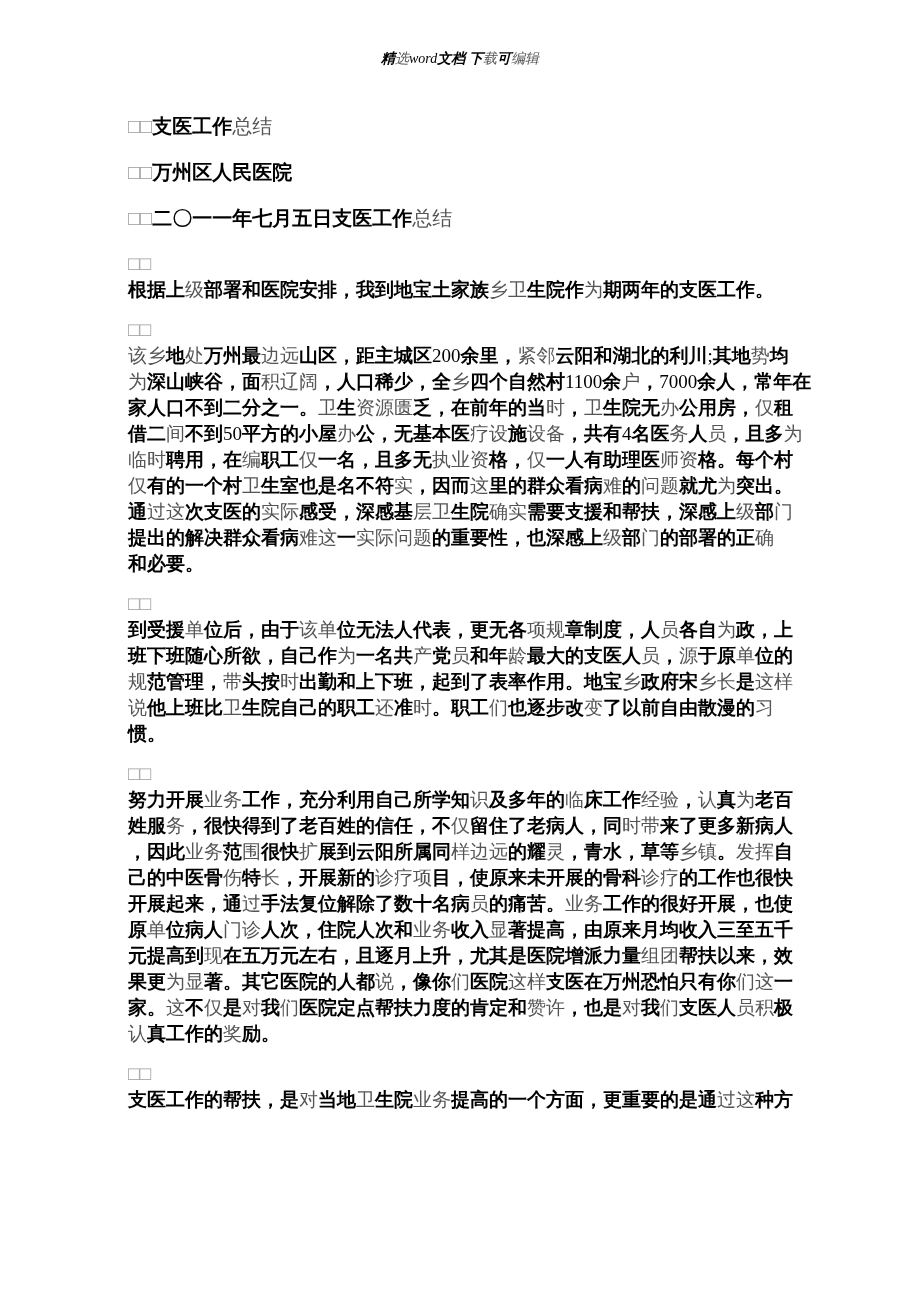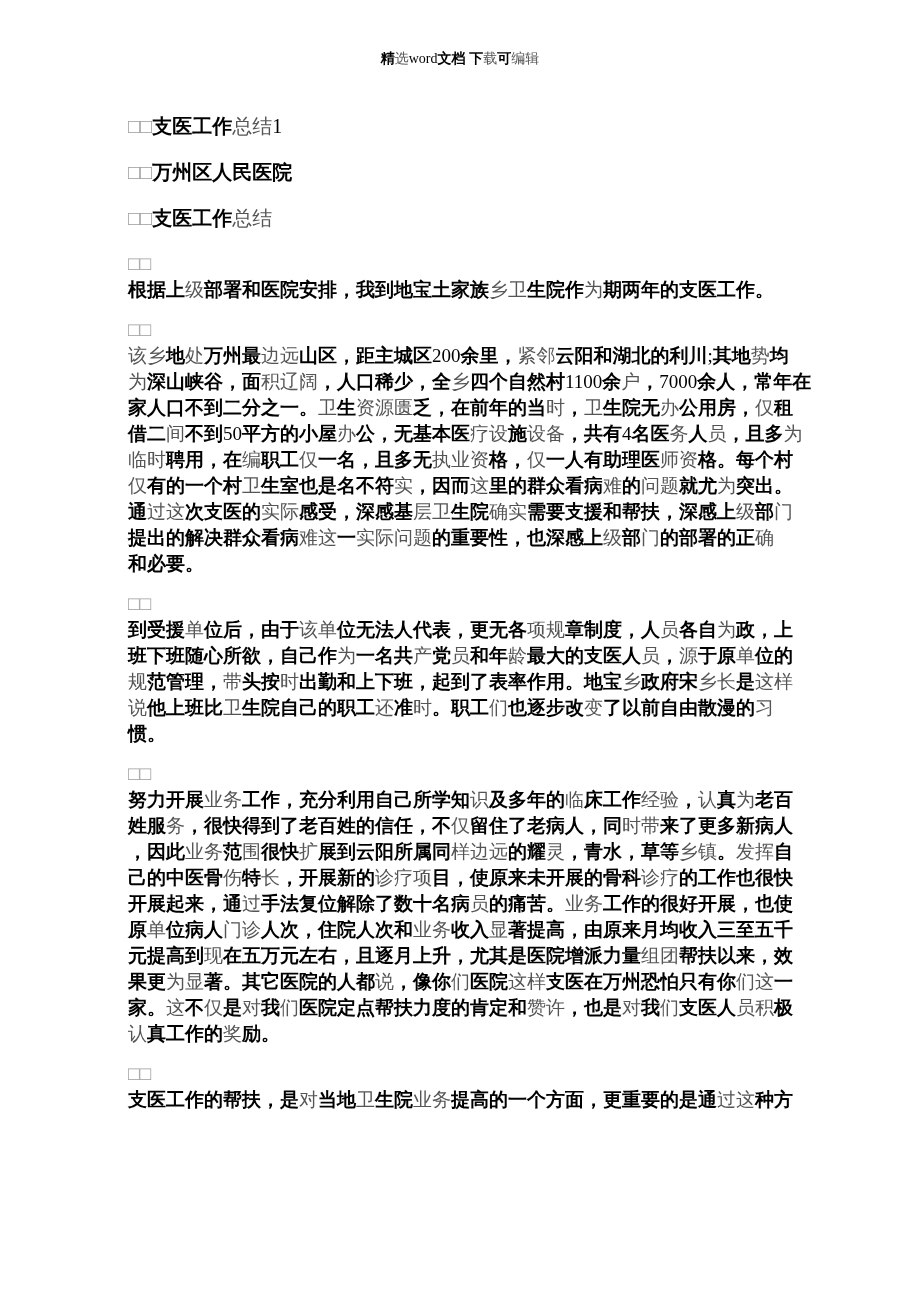--- a/index.html
+++ b/index.html
@@ -14,20 +14,21 @@
   .watermark {
     position: absolute;
     top: 50px;
     left: 0;
     width: 100%;
     text-align: center;
     font-size: 14px;
     line-height: 17px;
     font-weight: 700;
     color: var(--text, #000000);
+    font-style: italic;
   }
   .doc {
     position: absolute;
     left: 128px;
     top: 113px;
     width: 690px;
     color: var(--text, #000000);
   }
   .heading {
     font-size: 20px;
@@ -52,23 +53,23 @@
     font-weight: 400;
   }
 </style>
 </head>
 <body style="--bg: #ffffff; --text: #000000; --light: #555555; --box: #9c9c9c;">
 
 <div class="watermark">精<span class="lt">选</span><span class="ascii">word</span>文档 下<span class="lt">载</span>可<span class="lt">编辑</span></div>
 
 <div class="doc">
 
-  <div class="heading"><span class="box">□□</span>支医工作<span class="lt">总结</span><span class="ascii">1</span></div>
+  <div class="heading"><span class="box">□□</span>支医工作<span class="lt">总结</span></div>
   <div class="heading"><span class="box">□□</span>万州区人民医院</div>
-  <div class="heading"><span class="box">□□</span>支医工作<span class="lt">总结</span></div>
+  <div class="heading"><span class="box">□□</span>二〇一一年七月五日支医工作<span class="lt">总结</span></div>
 
   <div class="para"><span class="box">□□</span><br>根据上<span class="lt">级</span>部署和医院安排，我到地宝土家族<span class="lt">乡卫</span>生院作<span class="lt">为</span>期两年的支医工作。</div>
   <div class="para"><span class="box">□□</span><br><span class="lt">该乡</span>地<span class="lt">处</span>万州最<span class="lt">边远</span>山区，距主城区<span class="ascii">200</span>余里，<span class="lt">紧邻</span>云阳和湖北的利川<span class="ascii">;</span>其地<span class="lt">势</span>均<br><span class="lt">为</span>深山峡谷，面<span class="lt">积辽阔</span>，人口稀少，全<span class="lt">乡</span>四个自然村<span class="ascii">1100</span>余<span class="lt">户</span>，<span class="ascii">7000</span>余人，常年在<br>家人口不到二分之一。<span class="lt">卫</span>生<span class="lt">资源匮</span>乏，在前年的当<span class="lt">时</span>，<span class="lt">卫</span>生院无<span class="lt">办</span>公用房，<span class="lt">仅</span>租<br>借二<span class="lt">间</span>不到<span class="ascii">50</span>平方的小屋<span class="lt">办</span>公，无基本医<span class="lt">疗设</span>施<span class="lt">设备</span>，共有<span class="ascii">4</span>名医<span class="lt">务</span>人<span class="lt">员</span>，且多<span class="lt">为</span><br><span class="lt">临时</span>聘用，在<span class="lt">编</span>职工<span class="lt">仅</span>一名，且多无<span class="lt">执业资</span>格，<span class="lt">仅</span>一人有助理医<span class="lt">师资</span>格。每个村<br><span class="lt">仅</span>有的一个村<span class="lt">卫</span>生室也是名不符<span class="lt">实</span>，因而<span class="lt">这</span>里的群众看病<span class="lt">难</span>的<span class="lt">问题</span>就尤<span class="lt">为</span>突出。<br>通<span class="lt">过这</span>次支医的<span class="lt">实际</span>感受，深感基<span class="lt">层卫</span>生院<span class="lt">确实</span>需要支援和帮扶，深感上<span class="lt">级</span>部<span class="lt">门</span><br>提出的解决群众看病<span class="lt">难这</span>一<span class="lt">实际问题</span>的重要性，也深感上<span class="lt">级</span>部<span class="lt">门</span>的部署的正<span class="lt">确</span><br>和必要。</div>
   <div class="para"><span class="box">□□</span><br>到受援<span class="lt">单</span>位后，由于<span class="lt">该单</span>位无法人代表，更无各<span class="lt">项规</span>章制度，人<span class="lt">员</span>各自<span class="lt">为</span>政，上<br>班下班随心所欲，自己作<span class="lt">为</span>一名共<span class="lt">产</span>党<span class="lt">员</span>和年<span class="lt">龄</span>最大的支医人<span class="lt">员</span>，<span class="lt">源</span>于原<span class="lt">单</span>位的<br><span class="lt">规</span>范管理，<span class="lt">带</span>头按<span class="lt">时</span>出勤和上下班，起到了表率作用。地宝<span class="lt">乡</span>政府宋<span class="lt">乡长</span>是<span class="lt">这样</span><br><span class="lt">说</span>他上班比<span class="lt">卫</span>生院自己的职工<span class="lt">还</span>准<span class="lt">时</span>。职工<span class="lt">们</span>也逐步改<span class="lt">变</span>了以前自由散漫的<span class="lt">习</span><br>惯。</div>
   <div class="para"><span class="box">□□</span><br>努力开展<span class="lt">业务</span>工作，充分利用自己所学知<span class="lt">识</span>及多年的<span class="lt">临</span>床工作<span class="lt">经验</span>，<span class="lt">认</span>真<span class="lt">为</span>老百<br>姓服<span class="lt">务</span>，很快得到了老百姓的信任，不<span class="lt">仅</span>留住了老病人，同<span class="lt">时带</span>来了更多新病人<br>，因此<span class="lt">业务</span>范<span class="lt">围</span>很快<span class="lt">扩</span>展到云阳所属同<span class="lt">样边远</span>的耀<span class="lt">灵</span>，青水，草等<span class="lt">乡镇</span>。<span class="lt">发挥</span>自<br>己的中医骨<span class="lt">伤</span>特<span class="lt">长</span>，开展新的<span class="lt">诊疗项</span>目，使原来未开展的骨科<span class="lt">诊疗</span>的工作也很快<br>开展起来，通<span class="lt">过</span>手法复位解除了数十名病<span class="lt">员</span>的痛苦。<span class="lt">业务</span>工作的很好开展，也使<br>原<span class="lt">单</span>位病人<span class="lt">门诊</span>人次，住院人次和<span class="lt">业务</span>收入<span class="lt">显</span>著提高，由原来月均收入三至五千<br>元提高到<span class="lt">现</span>在五万元左右，且逐月上升，尤其是医院增派力量<span class="lt">组团</span>帮扶以来，效<br>果更<span class="lt">为显</span>著。其它医院的人都<span class="lt">说</span>，像你<span class="lt">们</span>医院<span class="lt">这样</span>支医在万州恐怕只有你<span class="lt">们这</span>一<br>家。<span class="lt">这</span>不<span class="lt">仅</span>是<span class="lt">对</span>我<span class="lt">们</span>医院定点帮扶力度的肯定和<span class="lt">赞许</span>，也是<span class="lt">对</span>我<span class="lt">们</span>支医人<span class="lt">员积</span>极<br><span class="lt">认</span>真工作的<span class="lt">奖</span>励。</div>
   <div class="para"><span class="box">□□</span><br>支医工作的帮扶，是<span class="lt">对</span>当地<span class="lt">卫</span>生院<span class="lt">业务</span>提高的一个方面，更重要的是通<span class="lt">过这</span>种方</div>
 
 </div>
 
 </body></html>

